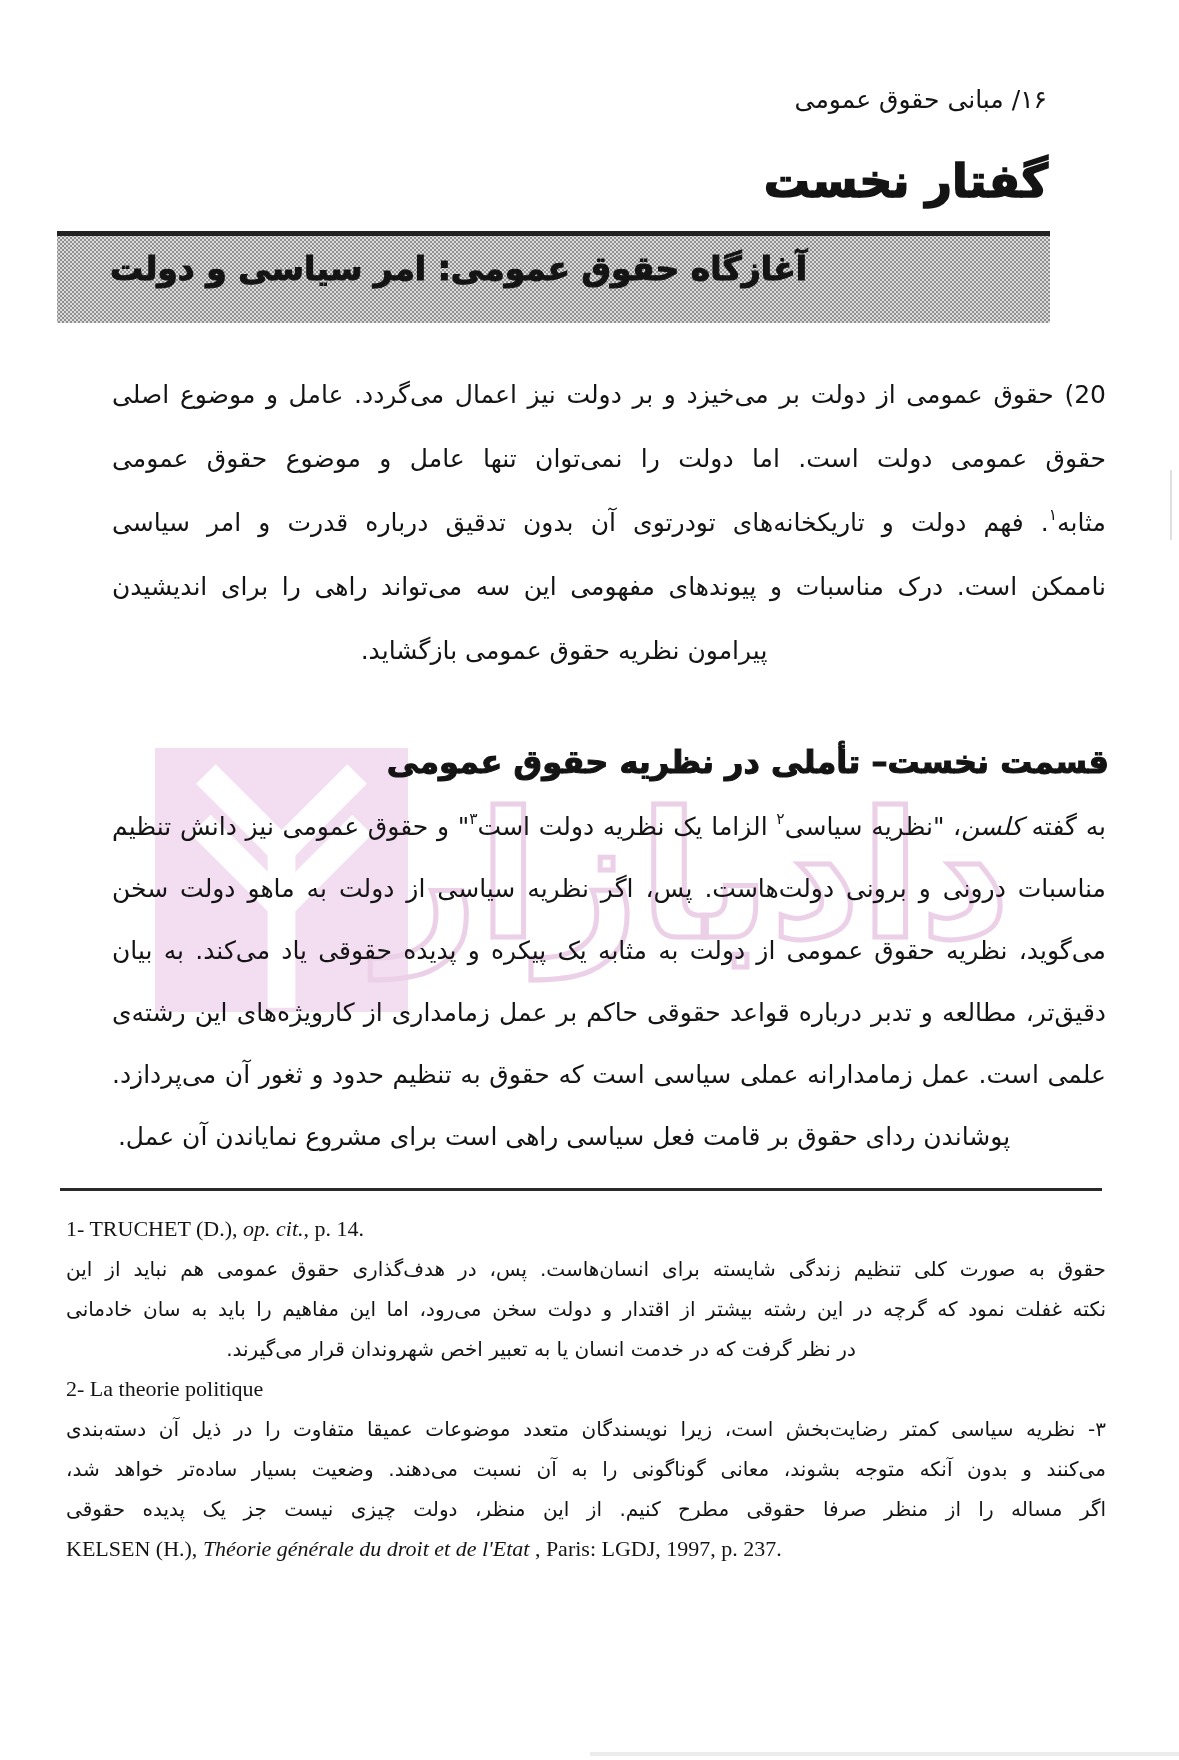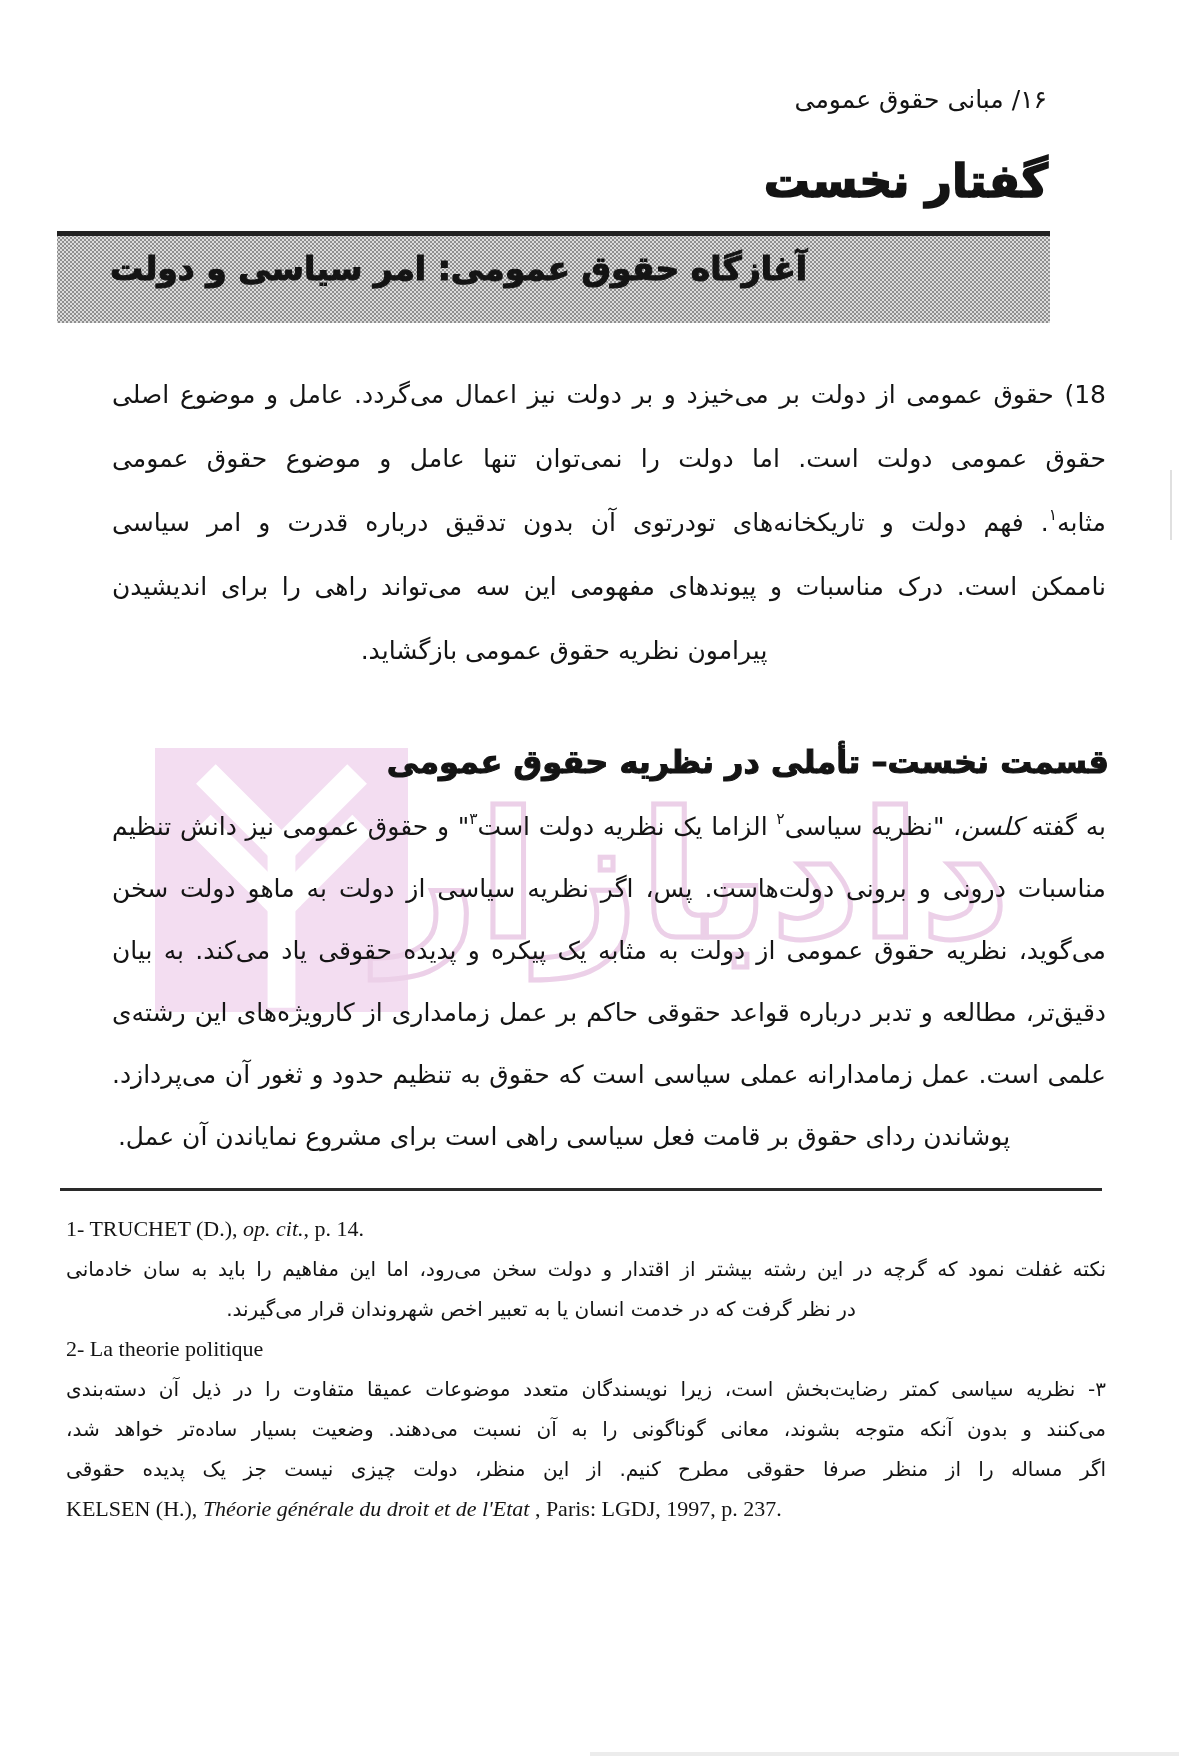--- a/index.html
+++ b/index.html
@@ -125,21 +125,21 @@
 </div>
 <div class="watermark wm-text abs">دادبازار</div>
 
 <div class="page-header abs">۱۶/ مبانی حقوق عمومی</div>
 
 <div class="chapter-title abs">گفتار نخست</div>
 
 <div class="banner abs">آغازگاه حقوق عمومی: امر سیاسی و دولت</div>
 
 <div class="bodytext para1 abs">
-  <div class="line j">18) حقوق عمومی از دولت بر می‌خیزد و بر دولت نیز اعمال می‌گردد. عامل و موضوع اصلی</div>
+  <div class="line j">20) حقوق عمومی از دولت بر می‌خیزد و بر دولت نیز اعمال می‌گردد. عامل و موضوع اصلی</div>
   <div class="line j">حقوق عمومی دولت است. اما دولت را نمی‌توان تنها عامل و موضوع حقوق عمومی</div>
   <div class="line j"><span>مثابه</span><sup>۱</sup><span>. فهم دولت و تاریکخانه‌های تودرتوی آن بدون تدقیق درباره قدرت و امر سیاسی</span></div>
   <div class="line j">ناممکن است. درک مناسبات و پیوندهای مفهومی این سه می‌تواند راهی را برای اندیشیدن</div>
   <div class="line last inset">پیرامون نظریه حقوق عمومی بازگشاید.</div>
 </div>
 
 <div class="section-heading abs">قسمت نخست– تأملی در نظریه حقوق عمومی</div>
 
 <div class="bodytext para2 abs">
   <div class="line j"><span>به گفته </span><i>کلسن</i><span>، "نظریه سیاسی</span><sup>۲</sup><span> الزاما یک نظریه دولت است</span><sup>۳</sup><span>" و حقوق عمومی نیز دانش تنظیم</span></div>
@@ -147,20 +147,21 @@
   <div class="line j">می‌گوید، نظریه حقوق عمومی از دولت به مثابه یک پیکره و پدیده حقوقی یاد می‌کند. به بیان</div>
   <div class="line j">دقیق‌تر، مطالعه و تدبر درباره قواعد حقوقی حاکم بر عمل زمامداری از کارویژه‌های این رشته‌ی</div>
   <div class="line j">علمی است. عمل زمامدارانه عملی سیاسی است که حقوق به تنظیم حدود و ثغور آن می‌پردازد.</div>
   <div class="line last inset">پوشاندن ردای حقوق بر قامت فعل سیاسی راهی است برای مشروع نمایاندن آن عمل.</div>
 </div>
 
 <div class="fn-rule abs"></div>
 
 <div class="footnotes abs">
   <div class="fline ltr"><span>1- TRUCHET (D.), </span><i>op. cit.</i><span>, p. 14.</span></div>
+  <div class="fline j">حقوق به صورت کلی تنظیم زندگی شایسته برای انسان‌هاست. پس، در هدف‌گذاری حقوق عمومی هم نباید از این</div>
   <div class="fline j">نکته غفلت نمود که گرچه در این رشته بیشتر از اقتدار و دولت سخن می‌رود، اما این مفاهیم را باید به سان خادمانی</div>
   <div class="fline last inset">در نظر گرفت که در خدمت انسان یا به تعبیر اخص شهروندان قرار می‌گیرند.</div>
   <div class="fline ltr">2- La theorie politique</div>
   <div class="fline j">۳- نظریه سیاسی کمتر رضایت‌بخش است، زیرا نویسندگان متعدد موضوعات عمیقا متفاوت را در ذیل آن دسته‌بندی</div>
   <div class="fline j">می‌کنند و بدون آنکه متوجه بشوند، معانی گوناگونی را به آن نسبت می‌دهند. وضعیت بسیار ساده‌تر خواهد شد،</div>
   <div class="fline j">اگر مساله را از منظر صرفا حقوقی مطرح کنیم. از این منظر، دولت چیزی نیست جز یک پدیده حقوقی</div>
   <div class="fline ltr"><span>KELSEN (H.), </span><i>Théorie générale du droit et de l'Etat </i><span>, Paris: LGDJ, 1997, p. 237.</span></div>
 </div>
 
 <div class="artifact-right abs"></div>

